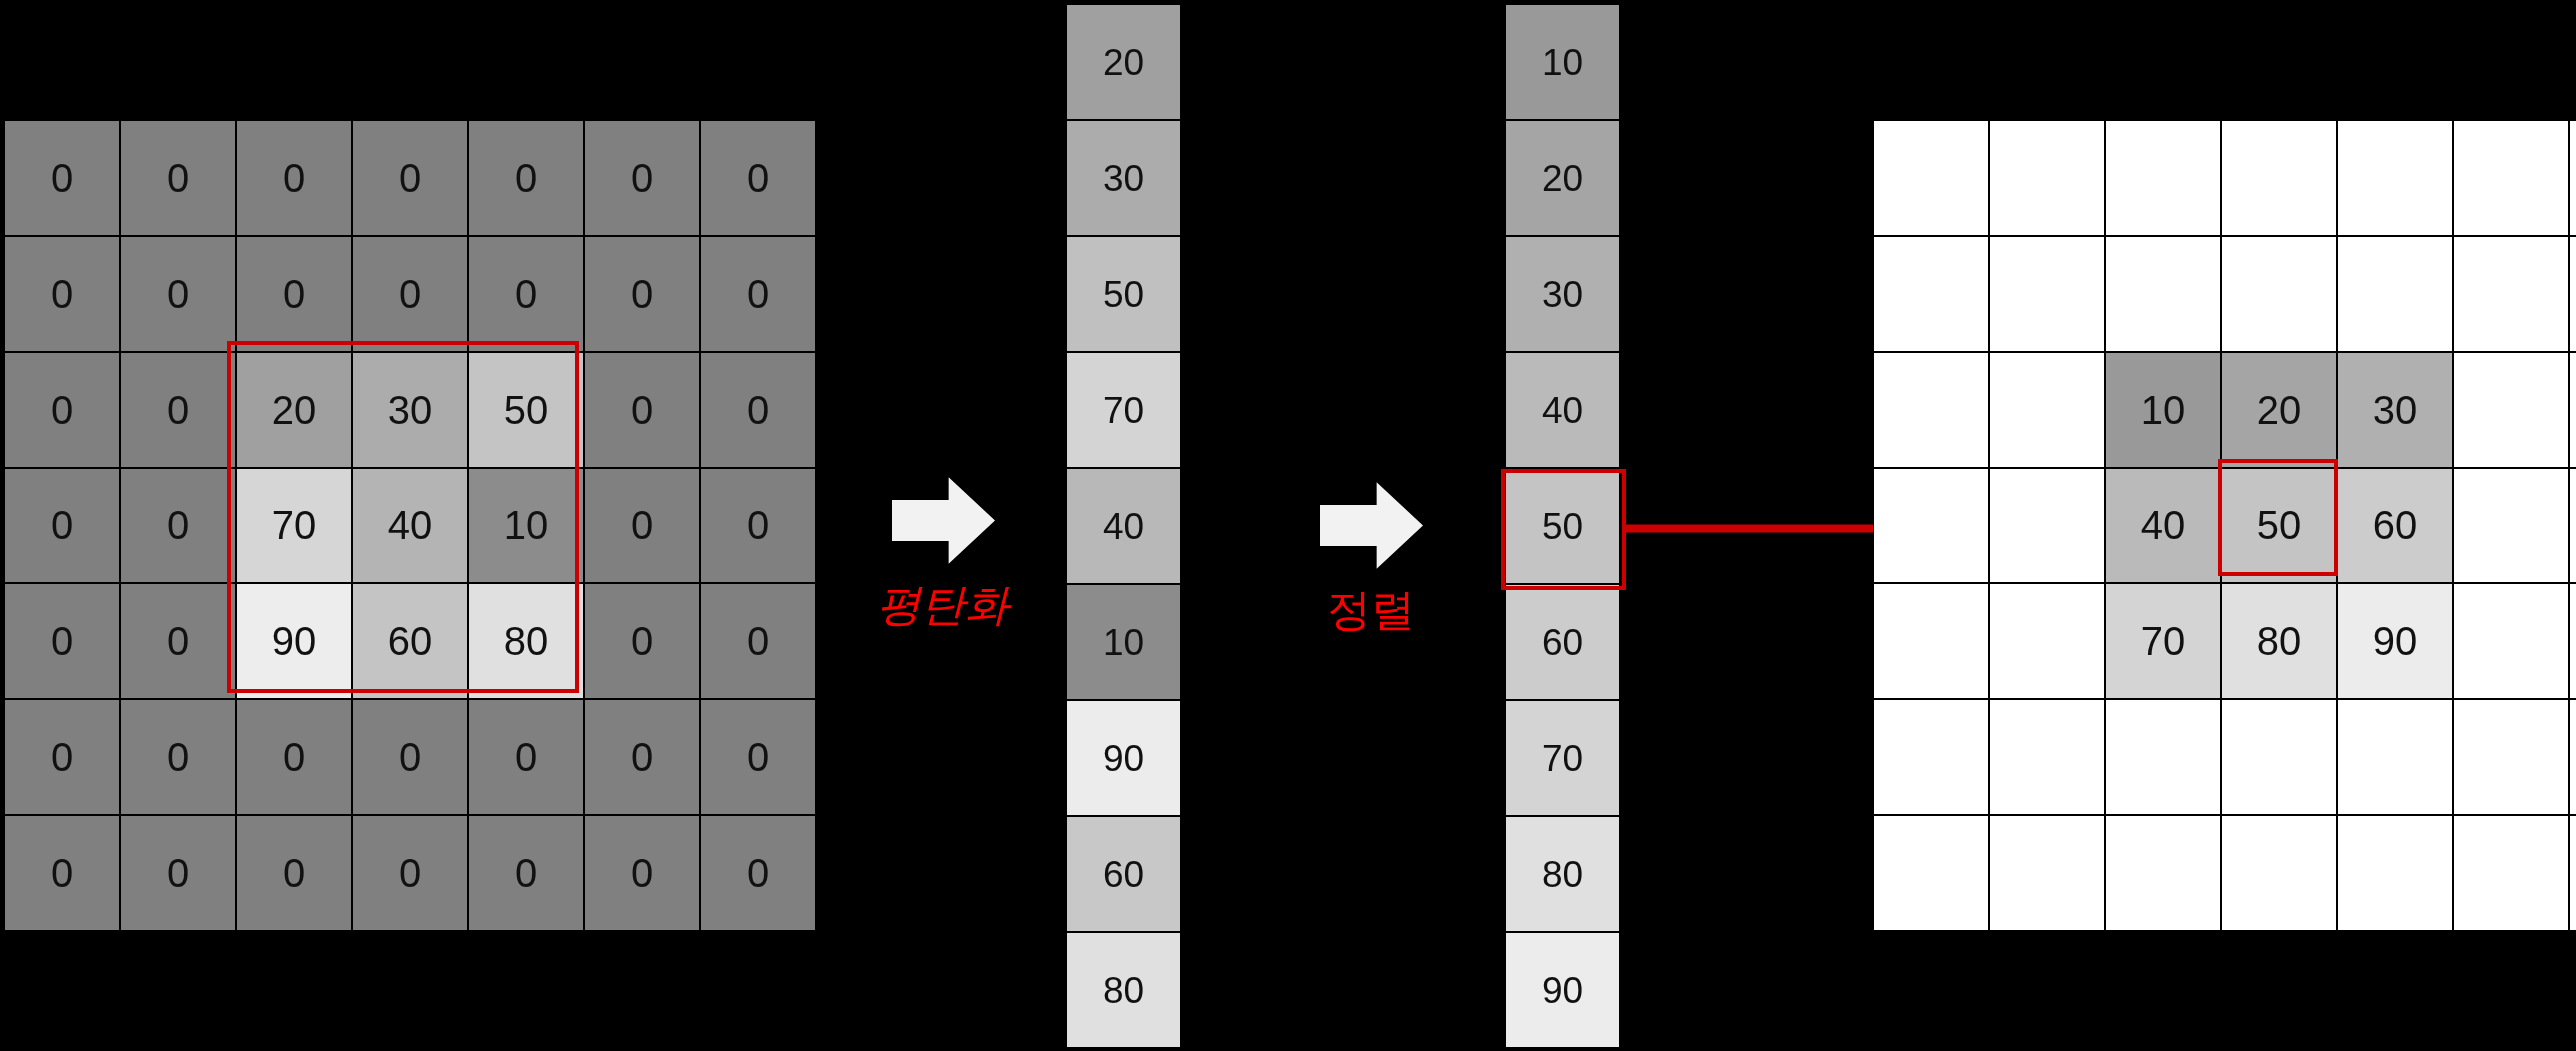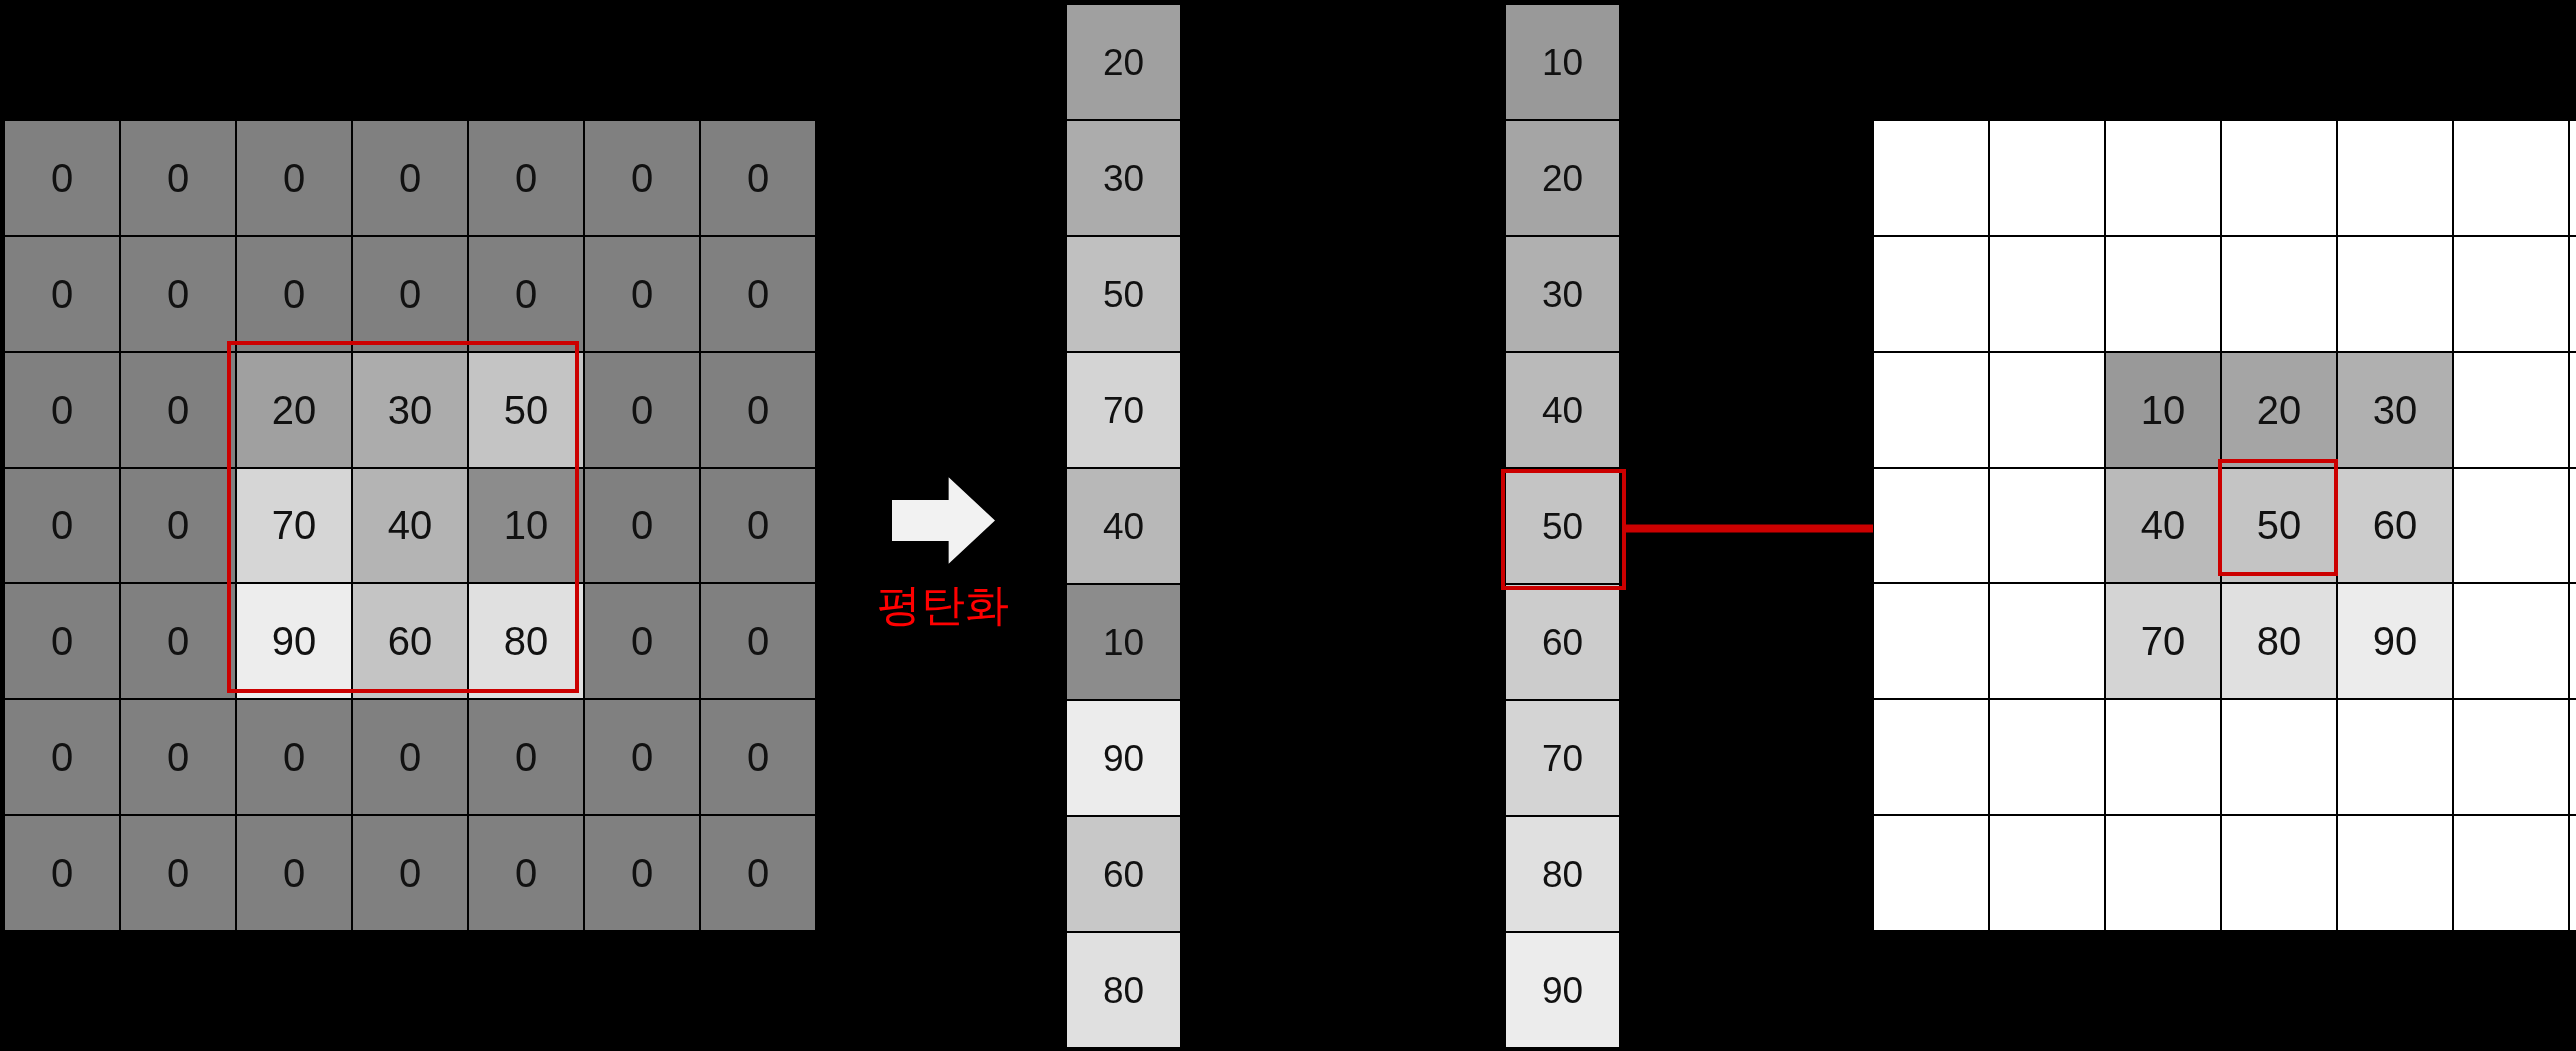--- a/index.html
+++ b/index.html
@@ -92,21 +92,21 @@
     height: 41px;
     pointer-events: none;
   }
 
   
   .step {
     position: absolute;
     width: 196px;
     text-align: center;
   }
-  #step-flatten { left: 845px; top: 474px; }
+  #step-flatten { left: 845px; top: 474px; font-style: italic; }
   #step-sort    { left: 1273px; top: 479px; }
   .step-arrow {
     width: 103px; height: 93px; display: block; margin: 0 auto;
   }
   .step-label {
     margin-top: 15.5px;
     color: #ff0000;
     font-size: 44px;
     line-height: 1;
     font-weight: 400;
@@ -183,20 +183,26 @@
       <div class="cell" style="background: rgb(172, 172, 172);">30</div>
       <div class="cell" style="background: rgb(192, 192, 192);">50</div>
       <div class="cell" style="background: rgb(212, 212, 212);">70</div>
       <div class="cell" style="background: rgb(184, 184, 184);">40</div>
       <div class="cell" style="background: rgb(140, 140, 140);">10</div>
       <div class="cell" style="background: rgb(236, 236, 236);">90</div>
       <div class="cell" style="background: rgb(200, 200, 200);">60</div>
       <div class="cell" style="background: rgb(224, 224, 224);">80</div>
     </div>
 
+  <div class="step" id="step-sort">
+    <svg class="step-arrow" viewBox="0 0 100 90">
+      <polygon points="0,25 55,25 55,3 100,45 55,87 55,65 0,65" fill="#f2f2f2"></polygon>
+    </svg>
+    <div class="step-label">정렬</div>
+  </div>
 
   <div class="strip" id="sorted-strip">
       <div class="cell" style="background: rgb(153, 153, 153);">10</div>
       <div class="cell" style="background: rgb(165, 165, 165);">20</div>
       <div class="cell" style="background: rgb(176, 176, 176);">30</div>
       <div class="cell" style="background: rgb(186, 186, 186);">40</div>
       <div class="cell" style="background: rgb(196, 196, 196);">50</div>
       <div class="cell" style="background: rgb(204, 204, 204);">60</div>
       <div class="cell" style="background: rgb(212, 212, 212);">70</div>
       <div class="cell" style="background: rgb(224, 224, 224);">80</div>

